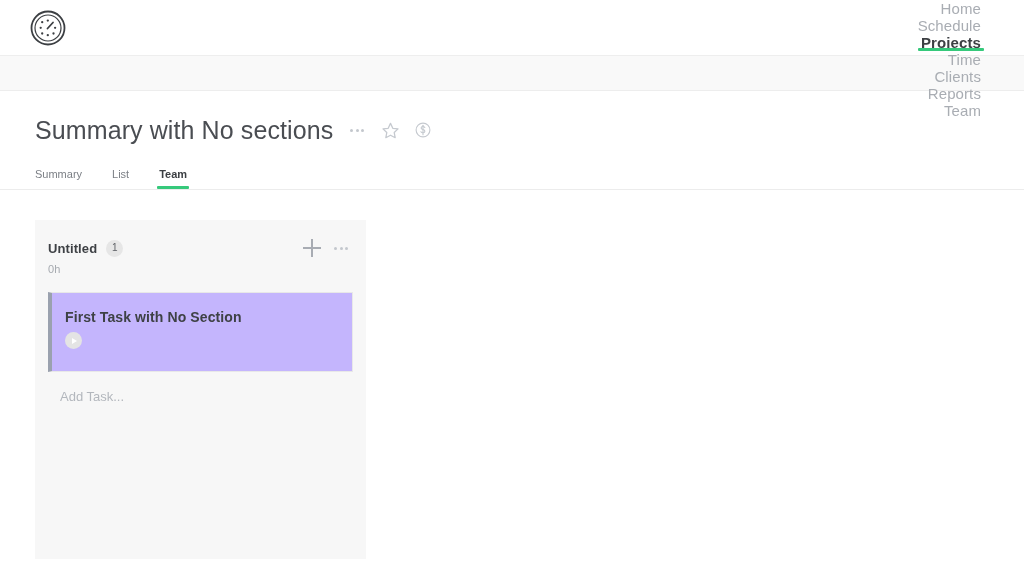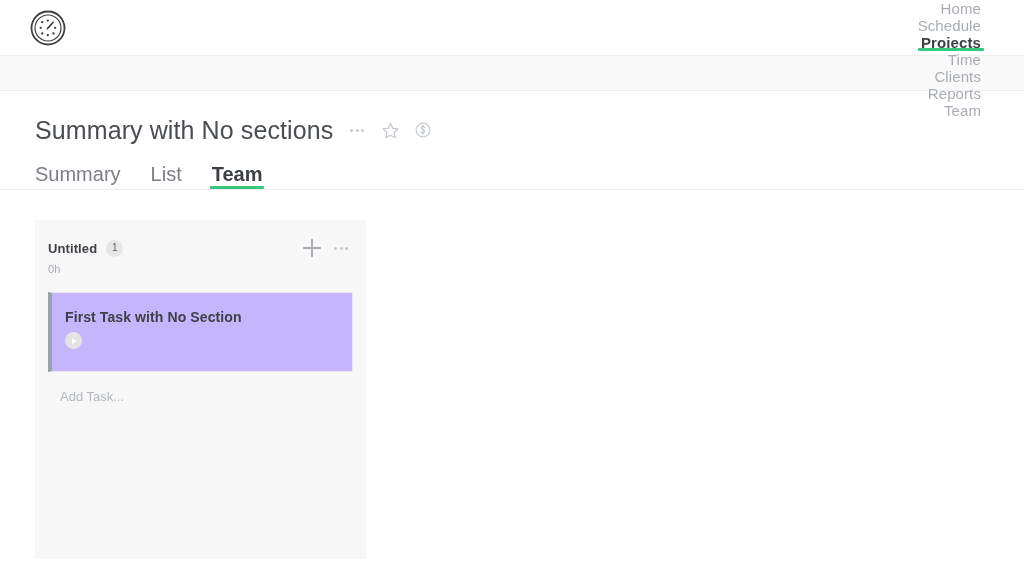--- a/index.html
+++ b/index.html
@@ -109,21 +109,21 @@
   .tabs {
     margin-top: 16px;
     display: flex;
     align-items: flex-end;
     height: 28px;
     padding-left: 0;
     position: relative;
   }
   .tab {
     position: relative;
-    font-size: 20px;
+    font-size: 11px;
     color: #7b7f85;
     padding: 0 0 7px 0;
     margin-right: 30px;
     cursor: pointer;
     line-height: 16px;
   }
   .tab.active {
     color: #3c3f43;
     font-weight: bold;
   }

